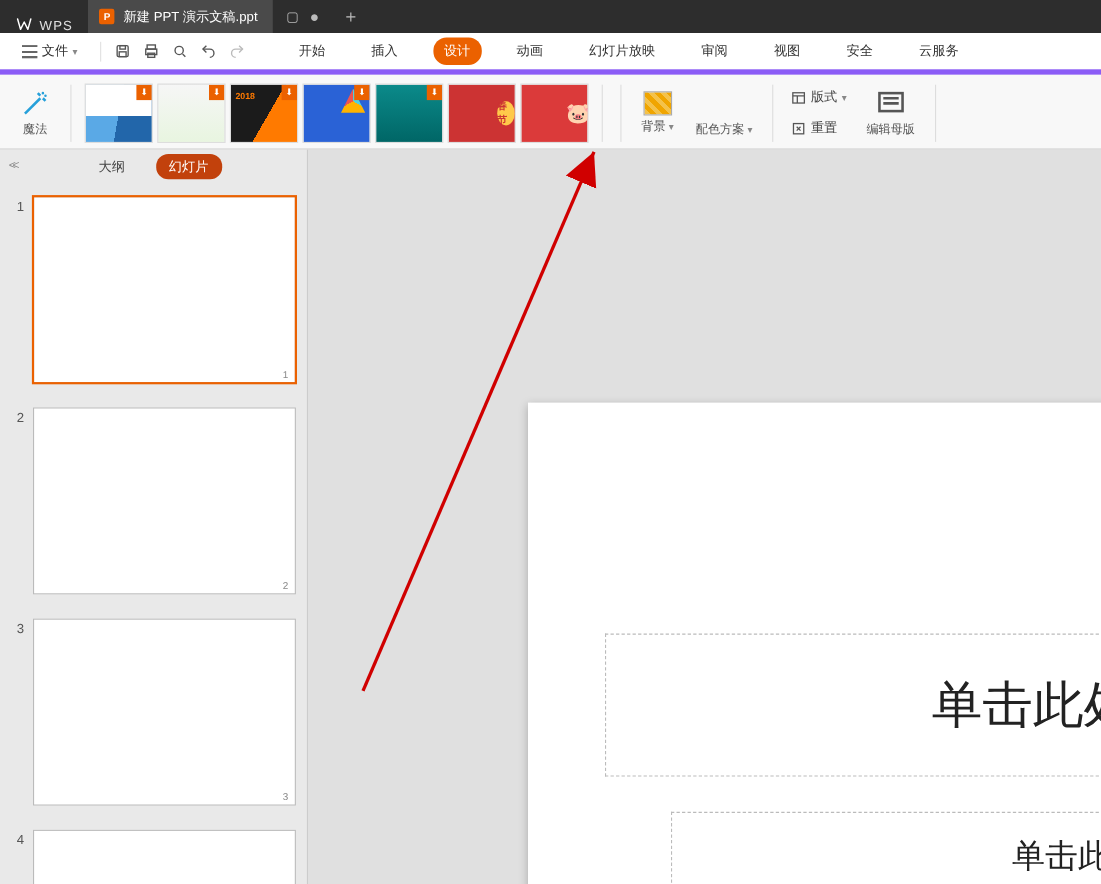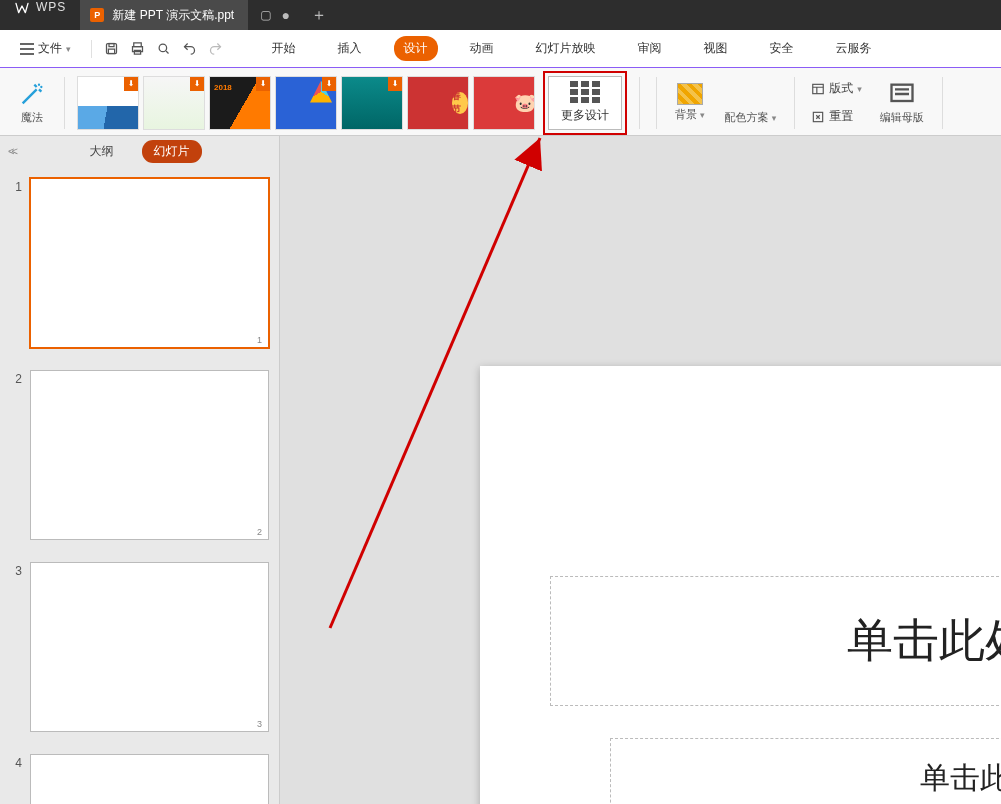--- a/index.html
+++ b/index.html
@@ -1,28 +1,28 @@
 <!DOCTYPE html>
 <html><head>
 <meta charset="utf-8">
 <style>
   * { margin: 0; padding: 0; box-sizing: border-box; font-family: "Microsoft YaHei", sans-serif; }
   body { width: 1001px; height: 804px; background: #e6e6e6; overflow: hidden; font-size: 12px; color: #333; }
 
   
   .titlebar { display: flex; height: 30px; background: #2d2d2d; color: #e0e0e0; align-items: stretch; }
-  .titlebar .product { display:flex; align-items:flex-start; gap:6px; padding:0 14px; font-weight:500; letter-spacing:1px; }
+  .titlebar .product { display:flex; align-items:flex-end; gap:6px; padding:0 14px; font-weight:500; letter-spacing:1px; }
   .tab { display:flex; align-items:center; gap:8px; padding:0 14px 0 10px; background:#4a4a4a; color:#fff; font-size:12px; position:relative; max-width:260px; }
   .tab-icon { width:14px; height:14px; background:#eb6100; border-radius:2px; display:flex; align-items:center; justify-content:center; color:#fff; font-size:9px; font-weight:bold; }
   .tab-extras { display:flex; align-items:center; gap:10px; padding:0 12px; color:#bbb; }
   .newtab { width:34px; display:flex; align-items:center; justify-content:center; color:#bbb; font-size:16px; cursor:pointer; }
   .wps-logo { width:16px; height:16px; }
 
   
-  .menubar { height:38px; background:#fff; border-bottom:1px solid #8b5cf6; display:flex; align-items:center; padding:0 12px; gap:10px; }
+  .menubar { height:38px; background:#fff; border-bottom:5px solid #8b5cf6; display:flex; align-items:center; padding:0 12px; gap:10px; }
   .file-btn { display:flex; align-items:center; gap:4px; padding:4px 8px; border-radius:4px; cursor:pointer; }
   .file-btn .bars { width:14px; height:12px; background:linear-gradient(#666 0 2px, transparent 2px 5px, #666 5px 7px, transparent 7px 10px, #666 10px 12px); }
   .chev { font-size:9px; color:#888; }
   .qa-sep { width:1px; height:18px; background:#e0e0e0; margin:0 2px; }
   .qa-icon { width:16px; height:16px; color:#555; display:flex; align-items:center; justify-content:center; cursor:pointer; border-radius:3px; }
   .qa-icon svg { width:15px; height:15px; }
   .ribbon-tabs { display:flex; gap:22px; margin-left:28px; }
   .ribbon-tab { padding:4px 10px; cursor:pointer; color:#333; }
   .ribbon-tab.active { background:#eb6100; color:#fff; border-radius:12px; }
 
@@ -192,36 +192,20 @@
           <span style="width:22px;height:22px;border-radius:50%;background:#ffc94a;color:#c33;font-size:9px;display:flex;align-items:center;justify-content:center;font-weight:bold">春节</span>
         </div>
       </div>
     <div class="tpl-thumb">
         <div class="inner" style="background:#db3a3a;display:flex;align-items:center;justify-content:center">
           <span style="font-size:18px">🐷</span>
         </div>
       </div>
   </div>
 
-  <div class="more-designs-wrap">
-    <div class="more-designs">
-      <div class="grid-icon">
-          <span></span>
-          <span></span>
-          <span></span>
-          <span></span>
-          <span></span>
-          <span></span>
-          <span></span>
-          <span></span>
-          <span></span>
-        </div>
-      <span class="lbl">更多设计</span>
-    </div>
-  </div>
 
   <div class="vline"></div>
 
 
   <div class="vline"></div>
 
   <div class="big-btn">
     <div class="ic" style="background:repeating-linear-gradient(45deg,#f4c24a 0 4px,#f0a500 4px 8px);width:26px;height:22px;border:1px solid #aaa"></div>
     <span class="lbl"><span>背景</span> <span class="chev">▾</span></span>
   </div>

